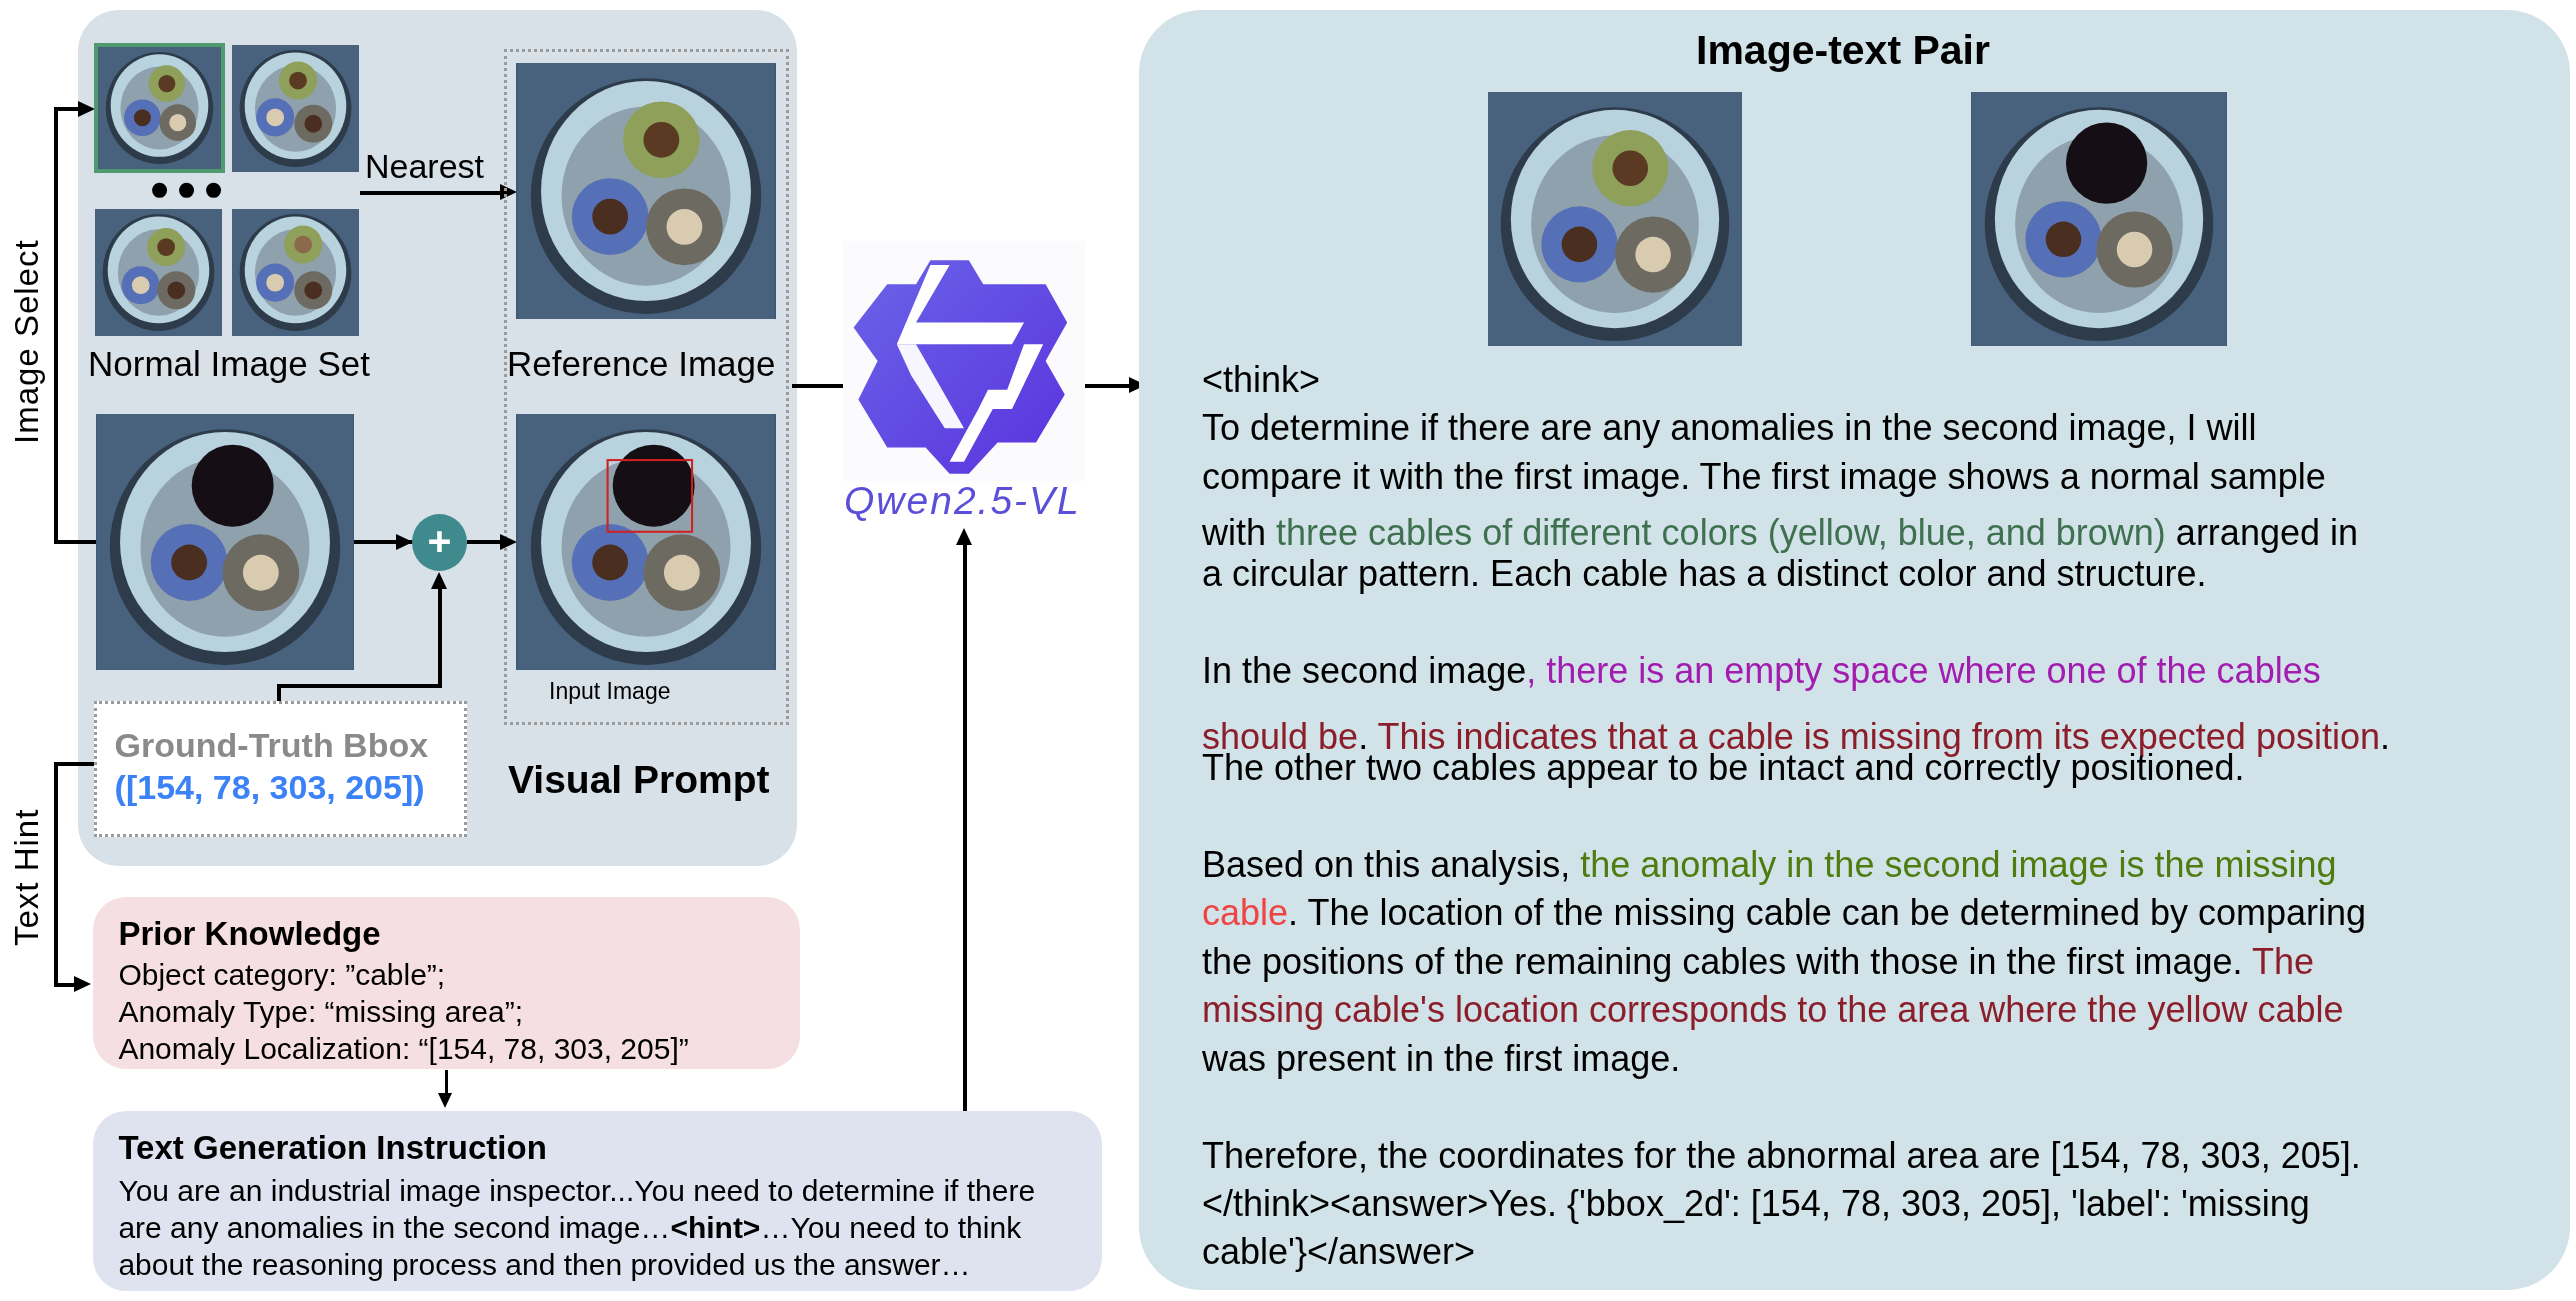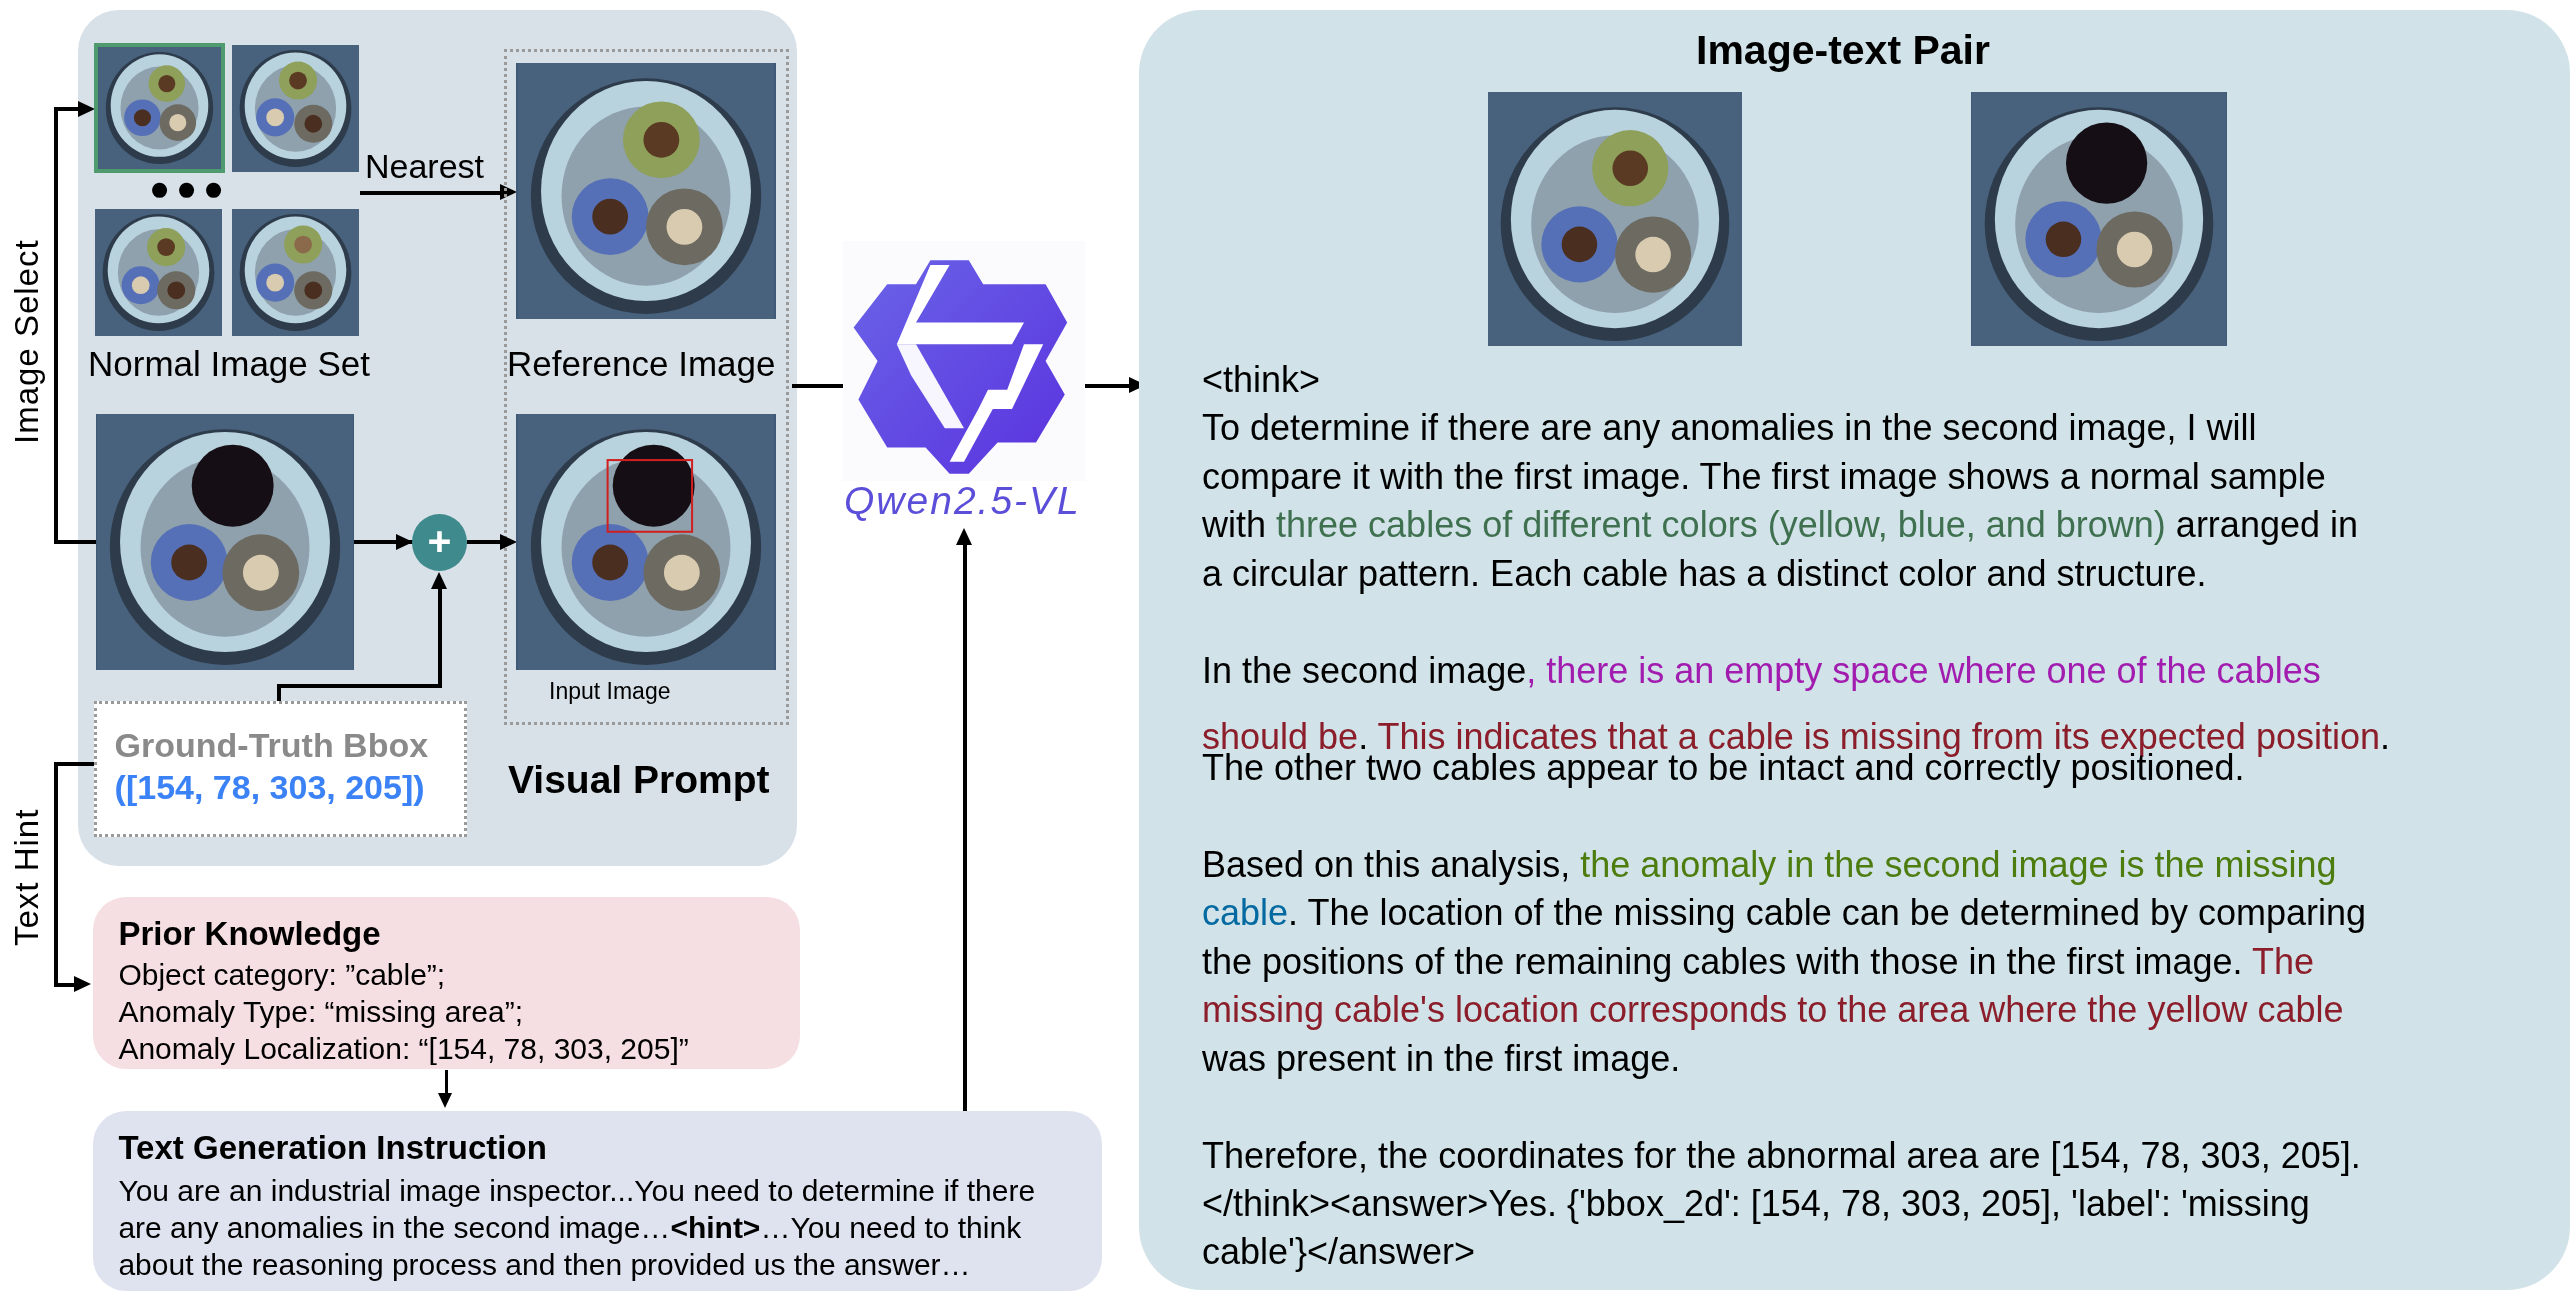--- a/index.html
+++ b/index.html
@@ -242,29 +242,29 @@
       <circle cx="36" cy="58" r="7" fill="#4a2e20"></circle>
       <circle cx="64" cy="62" r="15" fill="#6d6a62"></circle>
       <circle cx="64" cy="62" r="7" fill="#d8cbb0"></circle>
     </svg>
 </div>
 
 <div id="reasoning" class="abs" style="left:1202px; top:356px;">
     <div class="right-text" style="left: 0px; top: 0px;"><span style="color: rgb(0, 0, 0);">&lt;think&gt;</span></div>
     <div class="right-text" style="left: 0px; top: 48px;"><span style="color: rgb(0, 0, 0);">To determine if there are any anomalies in the second image, I will</span></div>
     <div class="right-text" style="left: 0px; top: 97px;"><span style="color: rgb(0, 0, 0);">compare it with the first image. The first image shows a normal sample</span></div>
-    <div class="right-text" style="left: 0px; top: 145px;"><span style="color: rgb(0, 0, 0);">with </span><span style="color: rgb(63, 112, 80);">three cables of different colors (yellow, blue, and brown)</span><span style="color: rgb(0, 0, 0);"> arranged in</span></div>
+    <div class="right-text" style="left: 0px; top: 153px;"><span style="color: rgb(0, 0, 0);">with </span><span style="color: rgb(63, 112, 80);">three cables of different colors (yellow, blue, and brown)</span><span style="color: rgb(0, 0, 0);"> arranged in</span></div>
     <div class="right-text" style="left: 0px; top: 194px;"><span style="color: rgb(0, 0, 0);">a circular pattern. Each cable has a distinct color and structure.</span></div>
     <div class="right-text" style="left: 0px; top: 242px;"><span style="color: rgb(0, 0, 0);"></span></div>
     <div class="right-text" style="left: 0px; top: 291px;"><span style="color: rgb(0, 0, 0);">In the second image</span><span style="color: #a21caf;">, there is an empty space where one of the cables</span></div>
     <div class="right-text" style="left: 0px; top: 357px;"><span style="color: rgb(139, 30, 42);">should be</span><span style="color: rgb(0, 0, 0);">. </span><span style="color: rgb(139, 30, 42);">This indicates that a cable is missing from its expected position</span><span style="color: rgb(0, 0, 0);">.</span></div>
     <div class="right-text" style="left: 0px; top: 388px;"><span style="color: rgb(0, 0, 0);">The other two cables appear to be intact and correctly positioned.</span></div>
     <div class="right-text" style="left: 0px; top: 436px;"><span style="color: rgb(0, 0, 0);"></span></div>
     <div class="right-text" style="left: 0px; top: 485px;"><span style="color: rgb(0, 0, 0);">Based on this analysis, </span><span style="color: #4d7c0f;">the anomaly in the second image is the missing</span></div>
-    <div class="right-text" style="left: 0px; top: 533px;"><span style="color: #0369a1;">cable</span><span style="color: rgb(0, 0, 0);">. The location of the missing cable can be determined by comparing</span></div>
+    <div class="right-text" style="left: 0px; top: 533px;"><span style="color: #ef4444;">cable</span><span style="color: rgb(0, 0, 0);">. The location of the missing cable can be determined by comparing</span></div>
     <div class="right-text" style="left: 0px; top: 582px;"><span style="color: rgb(0, 0, 0);">the positions of the remaining cables with those in the first image. </span><span style="color: rgb(139, 30, 42);">The</span></div>
     <div class="right-text" style="left: 0px; top: 630px;"><span style="color: rgb(139, 30, 42);">missing cable's location corresponds to the area where the yellow cable</span></div>
     <div class="right-text" style="left: 0px; top: 679px;"><span style="color: rgb(0, 0, 0);">was present in the first image.</span></div>
     <div class="right-text" style="left: 0px; top: 727px;"><span style="color: rgb(0, 0, 0);"></span></div>
     <div class="right-text" style="left: 0px; top: 776px;"><span style="color: rgb(0, 0, 0);">Therefore, the coordinates for the abnormal area are [154, 78, 303, 205].</span></div>
     <div class="right-text" style="left: 0px; top: 824px;"><span style="color: rgb(0, 0, 0);">&lt;/think&gt;&lt;answer&gt;Yes. {'bbox_2d': [154, 78, 303, 205], 'label': 'missing</span></div>
     <div class="right-text" style="left: 0px; top: 872px;"><span style="color: rgb(0, 0, 0);">cable'}&lt;/answer&gt;</span></div>
   </div>
 
 

